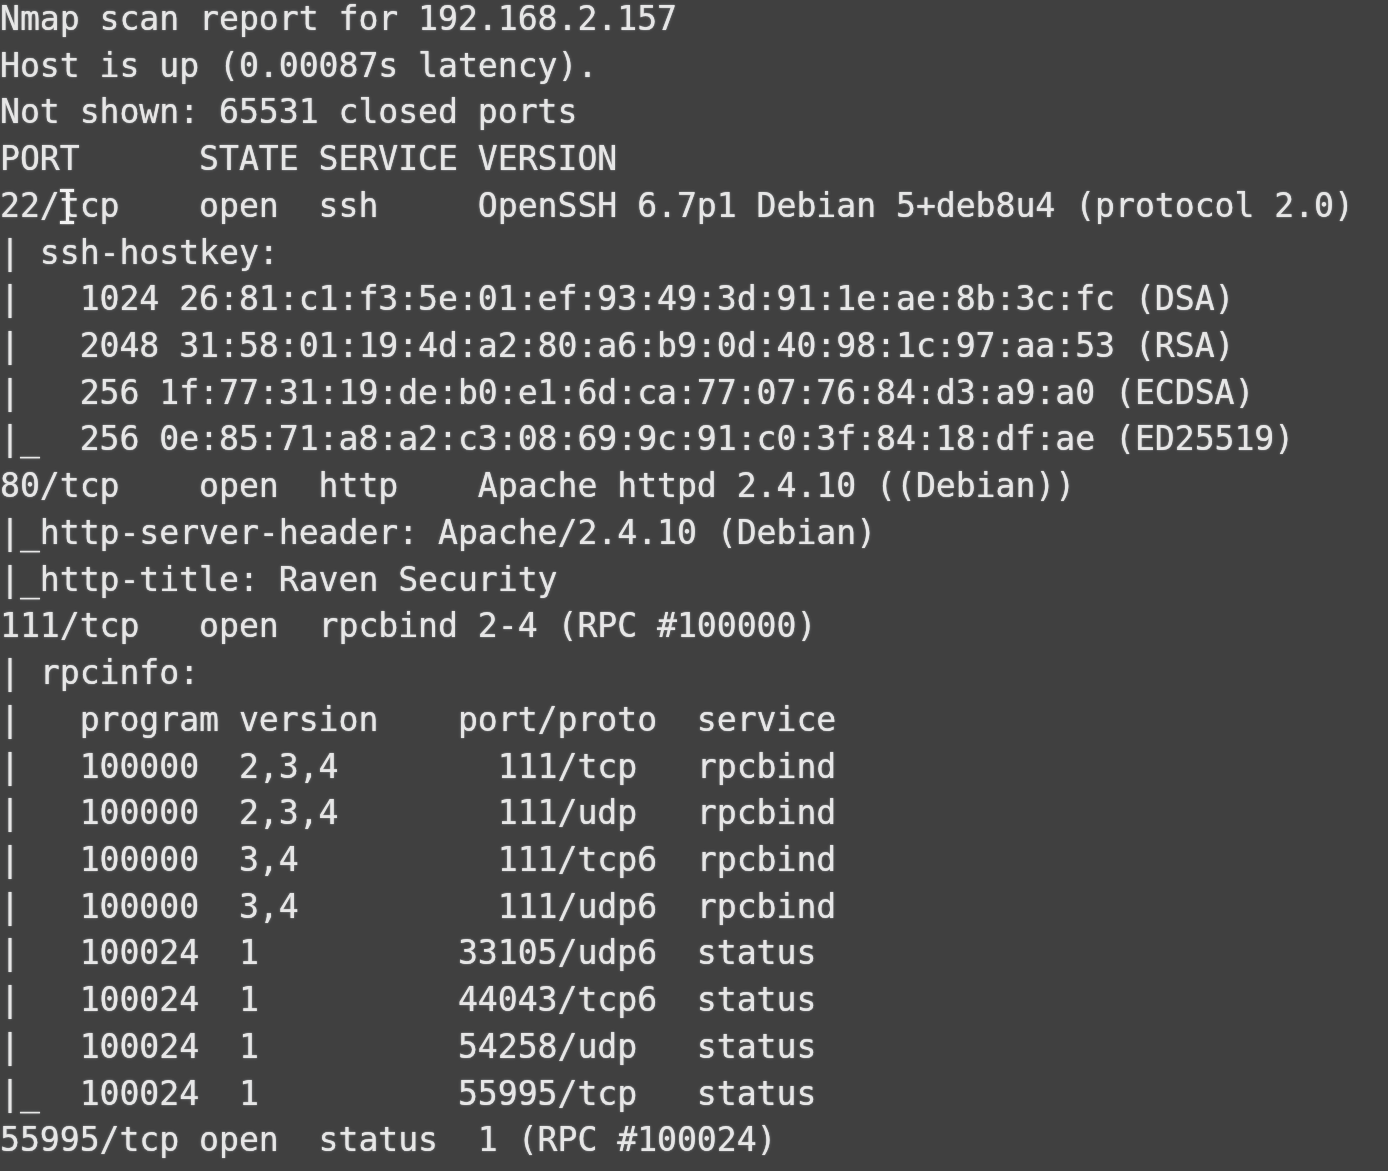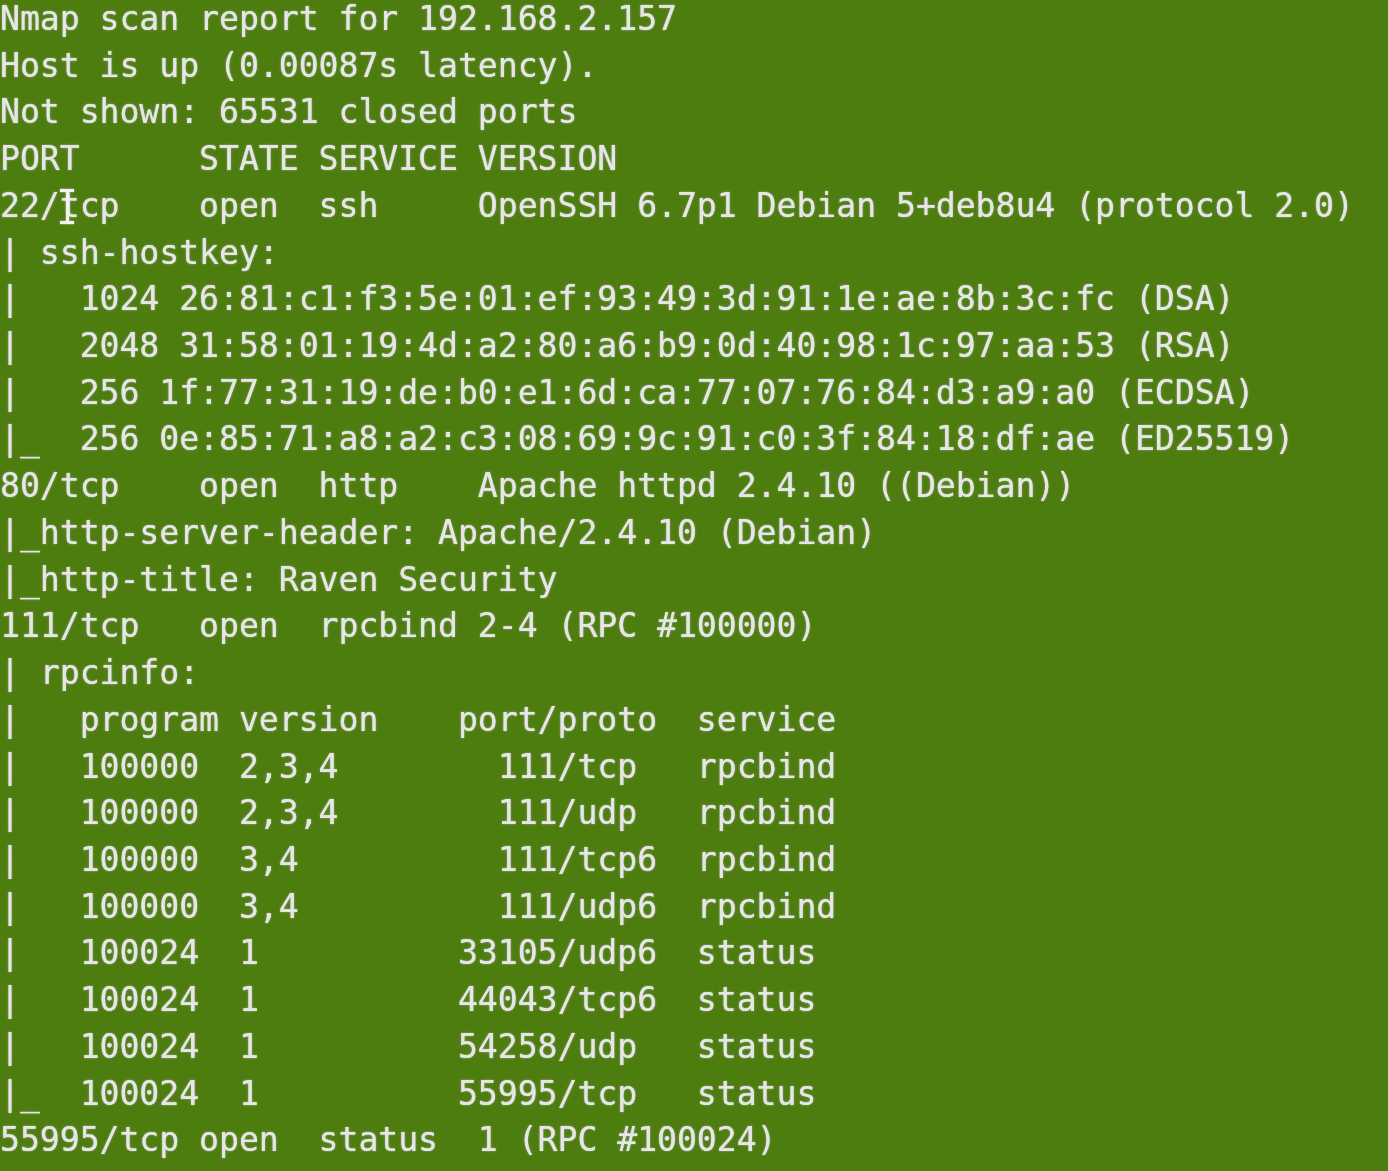--- a/index.html
+++ b/index.html
@@ -12,21 +12,21 @@
     width: 1388px;
     height: 1171px;
     overflow: hidden;
     font-family: "DejaVu Sans Mono", "Liberation Mono", monospace;
   }
 
   #terminal {
     position: relative;
     width: 1388px;
     height: 1171px;
-    background: #4d7c0f;
+    background: #404040;
     box-sizing: border-box;
     padding: 0;
     overflow: hidden;
   }
 
   #terminal-output {
     margin: 0;
     padding: 0;
     position: absolute;
     top: -4px;

